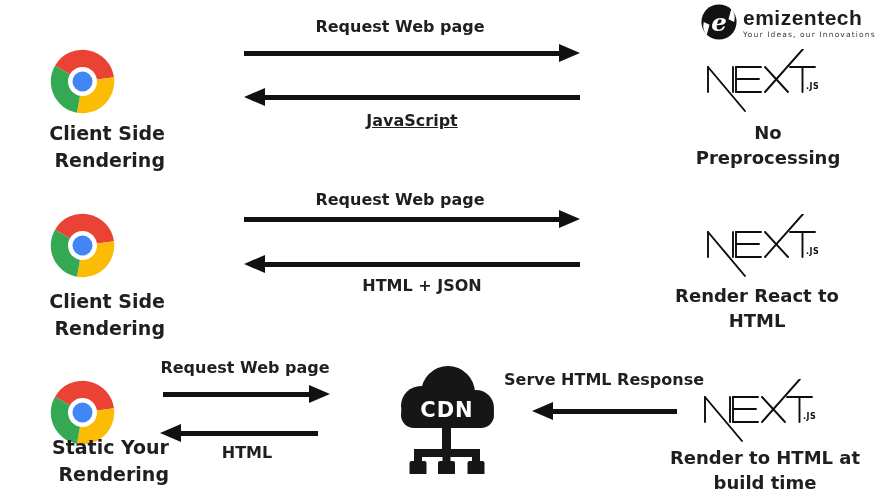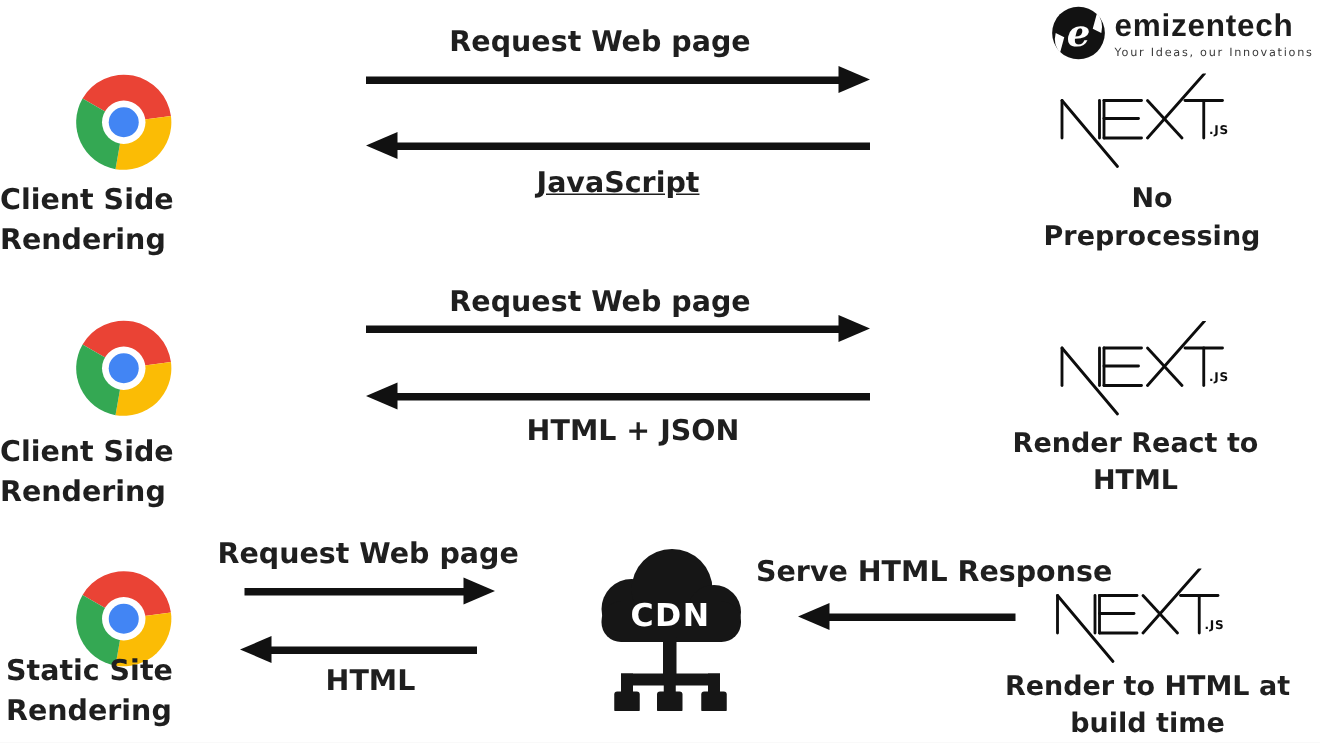--- a/index.html
+++ b/index.html
@@ -21,22 +21,22 @@
 
   
   .brand{left:700px;top:3px;display:flex;align-items:flex-start;gap:5px;}
   .brand-icon{width:38px;height:38px;flex:0 0 auto;}
   .brand-text{display:flex;flex-direction:column;align-items:flex-start;padding-top:3px;}
   .brand-name{font-size:21px;font-weight:700;color:#1c1c1c;letter-spacing:.5px;line-height:23px;
     font-family:"Liberation Sans","DejaVu Sans",sans-serif;}
   .brand-tagline{font-size:7.5px;letter-spacing:1.15px;color:#3a3a3a;margin-top:1px;white-space:nowrap;}
 
   
-  .side-label{font-weight:bold;font-size:19px;line-height:27px;color:var(--text);text-align:left;}
-  .arrow-label{font-weight:bold;font-size:19px;color:var(--text);text-align:center;white-space:nowrap;}
+  .side-label{font-weight:bold;font-size:19px;line-height:27px;color:var(--text);text-align:right;}
+  .arrow-label{font-weight:bold;font-size:16px;color:var(--text);text-align:center;white-space:nowrap;}
   .caption{font-weight:bold;font-size:18px;line-height:25px;color:var(--text);text-align:center;}
 
   
   .arrow{height:18px;}
   .arrow .shaft{position:absolute;top:6.5px;height:5px;background:var(--ink);}
   .arrow.right .shaft{left:0;right:16px;}
   .arrow.left  .shaft{left:16px;right:0;}
   .arrow .head{position:absolute;top:0;width:0;height:0;
     border-top:9px solid transparent;border-bottom:9px solid transparent;}
   .arrow.right .head{right:0;border-left:21px solid var(--ink);}
@@ -183,21 +183,21 @@
   </div>
 
   <svg class="abs chrome-svg c3" viewBox="0 0 100 100">
     <path d="M50,50 L10.2,27 A46,46 0 0 1 95.6,44 Z" fill="var(--chrome-red)"></path>
     <path d="M50,50 L95.6,44 A46,46 0 0 1 42,95.3 Z" fill="var(--chrome-yellow)"></path>
     <path d="M50,50 L42,95.3 A46,46 0 0 1 10.2,27 Z" fill="var(--chrome-green)"></path>
     <circle cx="50" cy="50" r="21" fill="#ffffff"></circle>
     <circle cx="50" cy="50" r="14.5" fill="var(--chrome-blue)"></circle>
   </svg>
   <div class="abs side-label l3">
-    <div>Static Site</div>
+    <div>Static Your</div>
     <div>Rendering</div>
   </div>
   <div class="abs arrow-label al3">Request Web page</div>
   <div class="abs arrow right ar3">
     <span class="shaft"></span>
     <span class="head"></span>
   </div>
   <div class="abs arrow left aL3">
     <span class="shaft"></span>
     <span class="head"></span>

